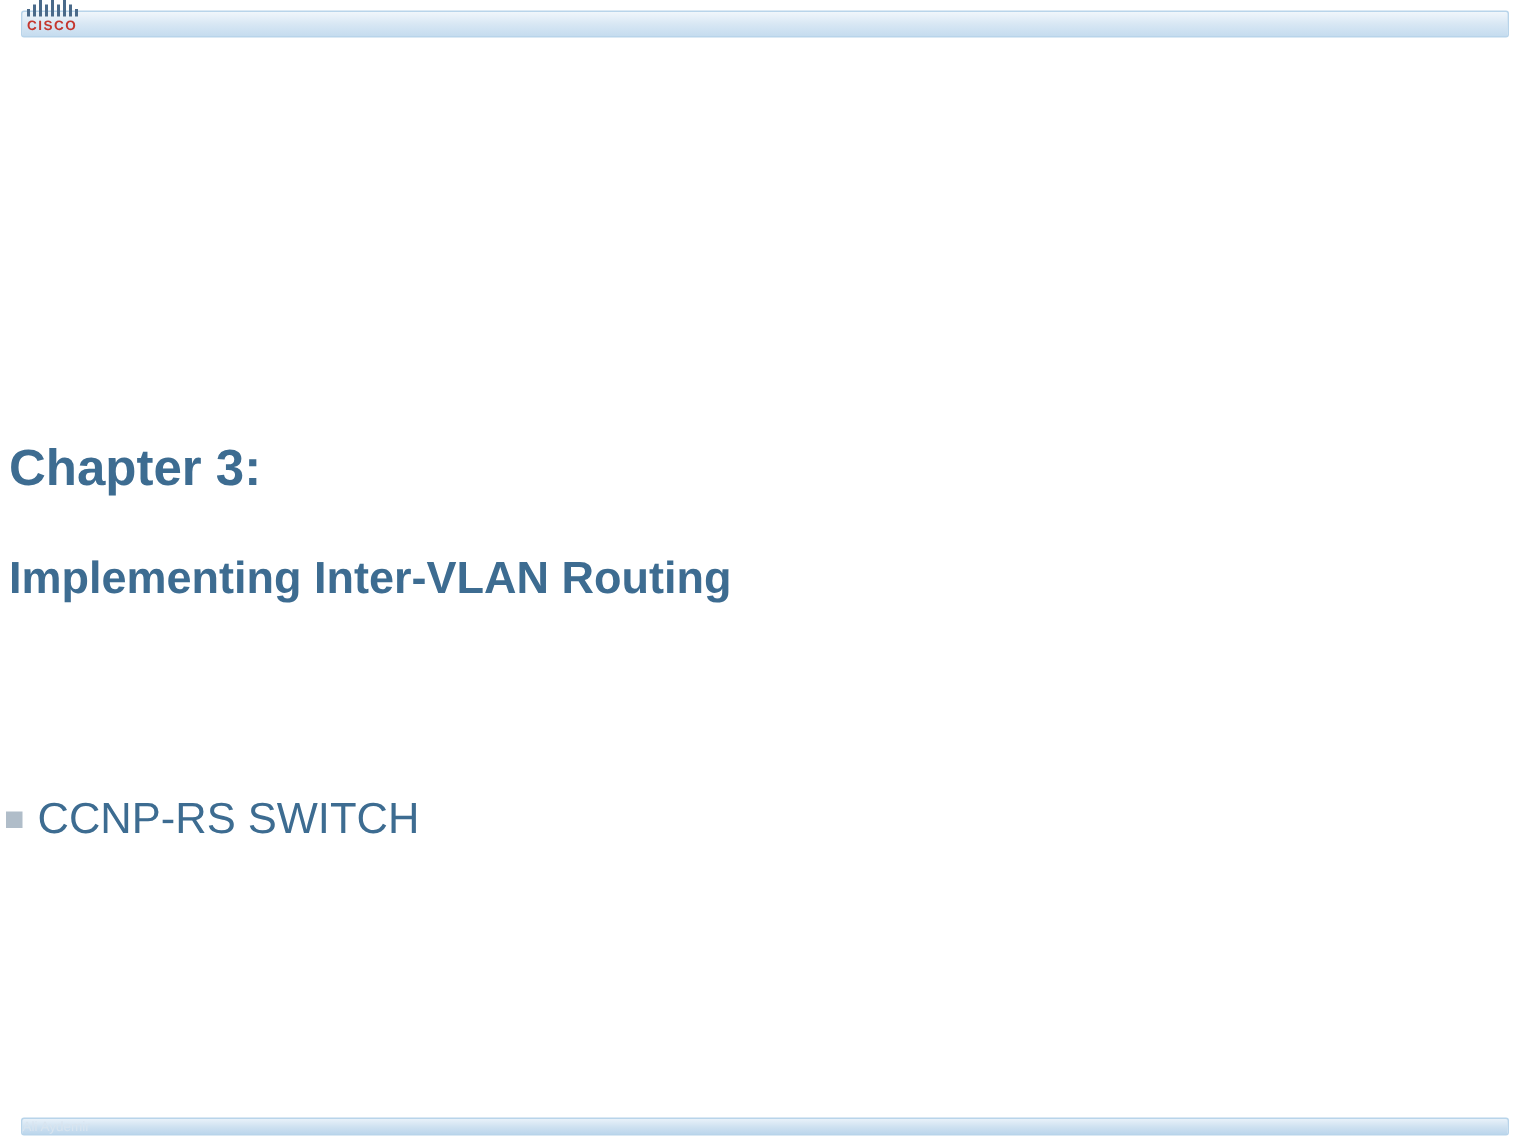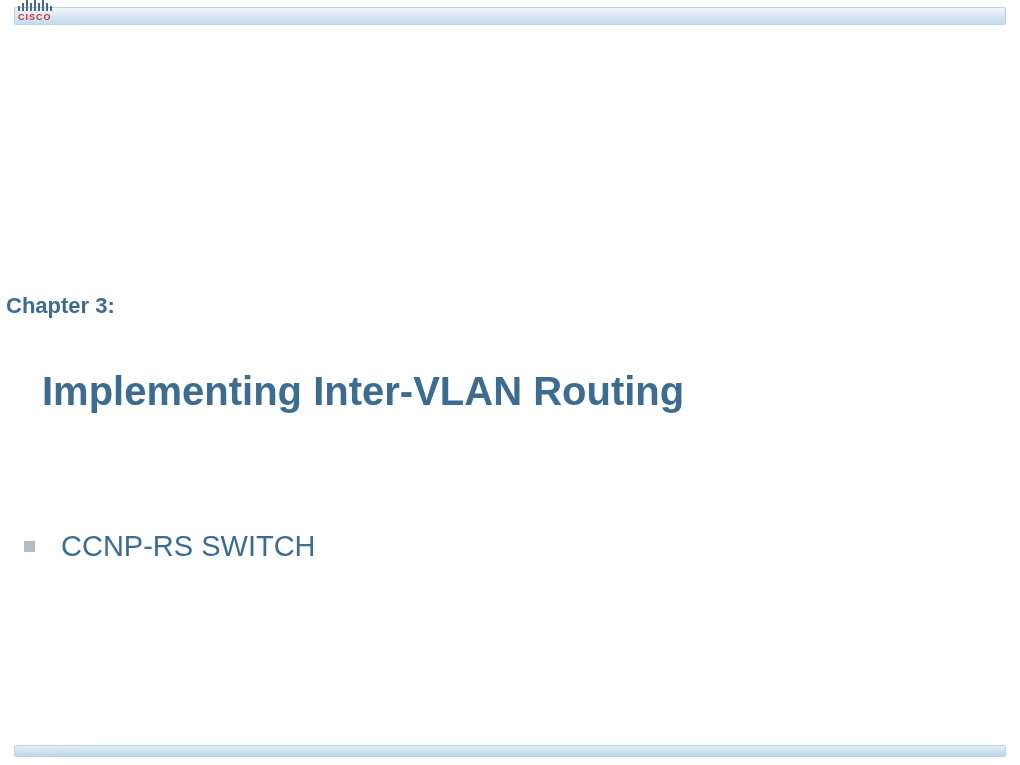--- a/index.html
+++ b/index.html
@@ -49,40 +49,39 @@
       font-size: 9px;
       font-weight: bold;
       color: #c4372f;
       letter-spacing: 1px;
       font-family: Arial, sans-serif;
     }
     .chapter-title {
       position: absolute;
       top: 293px;
       left: 6px;
-      font-size: 22px;
+      font-size: 34px;
       font-weight: bold;
       color: #3d6c91;
     }
     .main-title {
       position: absolute;
       top: 369px;
       left: 6px;
-      font-size: 40px;
+      font-size: 30px;
       font-weight: bold;
       color: #3d6c91;
-      margin-left: 36px;
     }
     .bullet-item {
       position: absolute;
       top: 530px;
-      left: 24px;
+      left: 4px;
       display: flex;
       align-items: center;
-      gap: 26px;
+      gap: 10px;
     }
     .bullet-square {
       width: 11px;
       height: 11px;
       background: #b0bdc9;
     }
     .bullet-text {
       font-size: 29px;
       font-weight: normal;
       color: #3d6c91;

